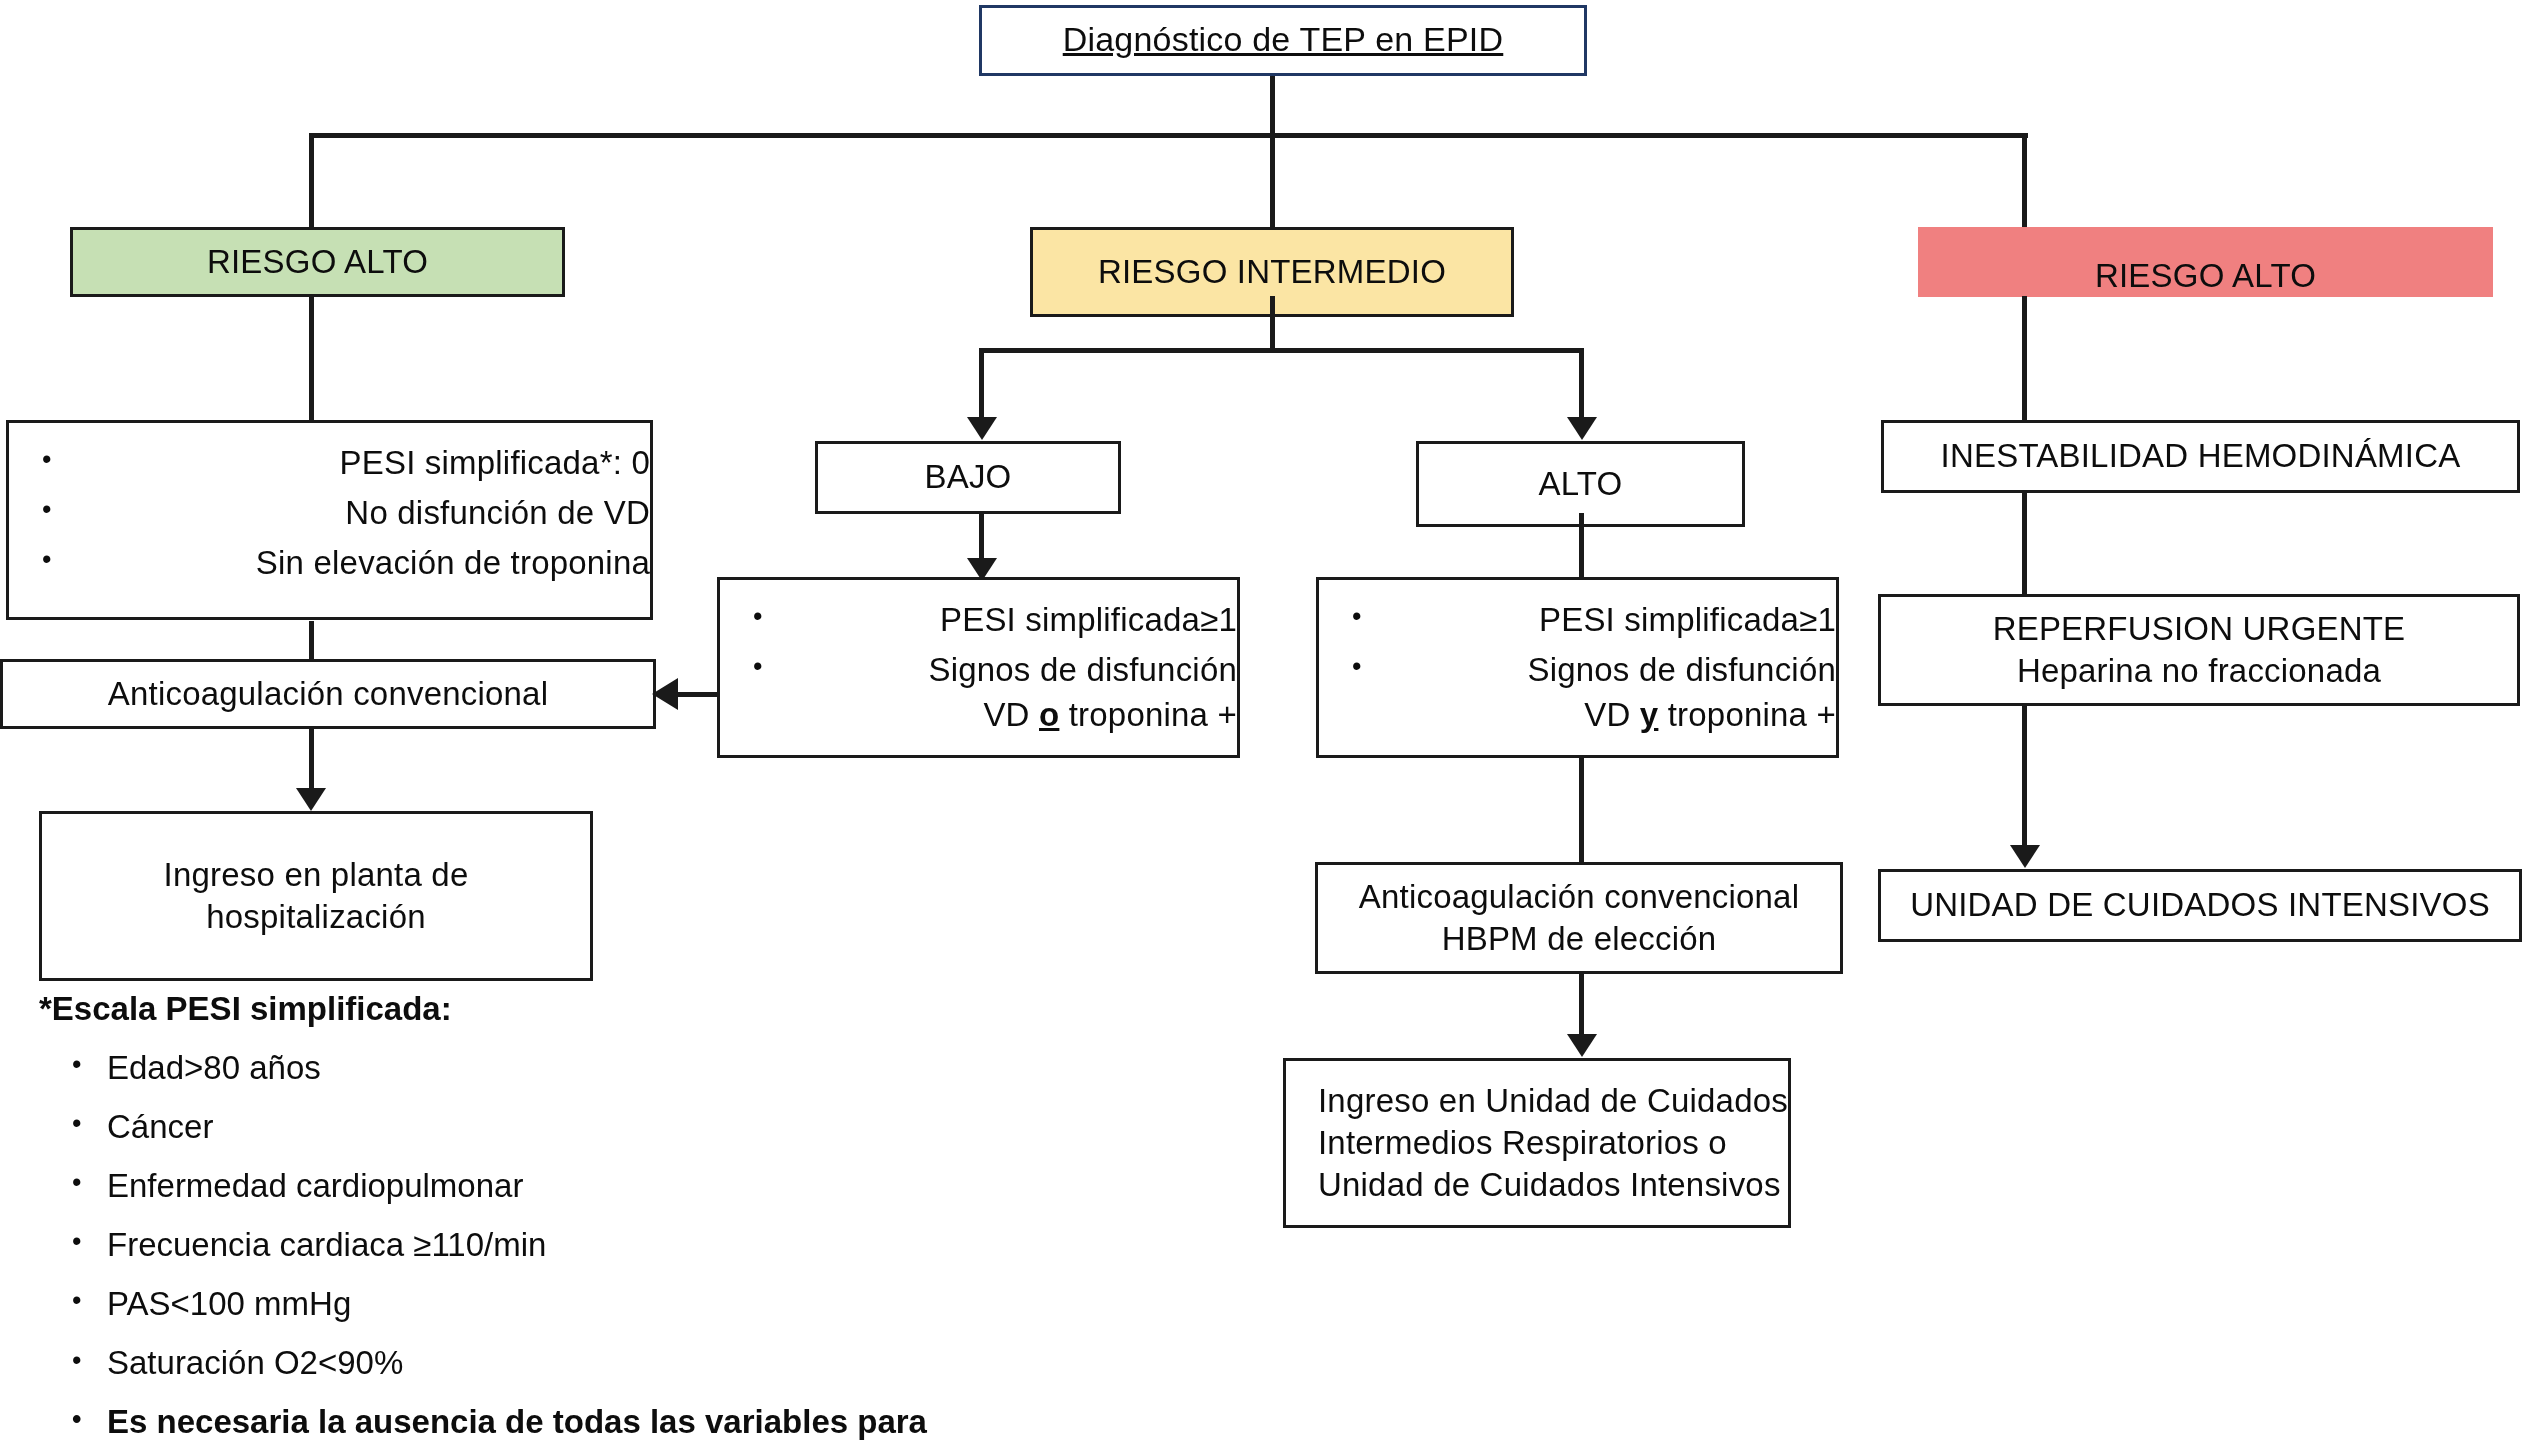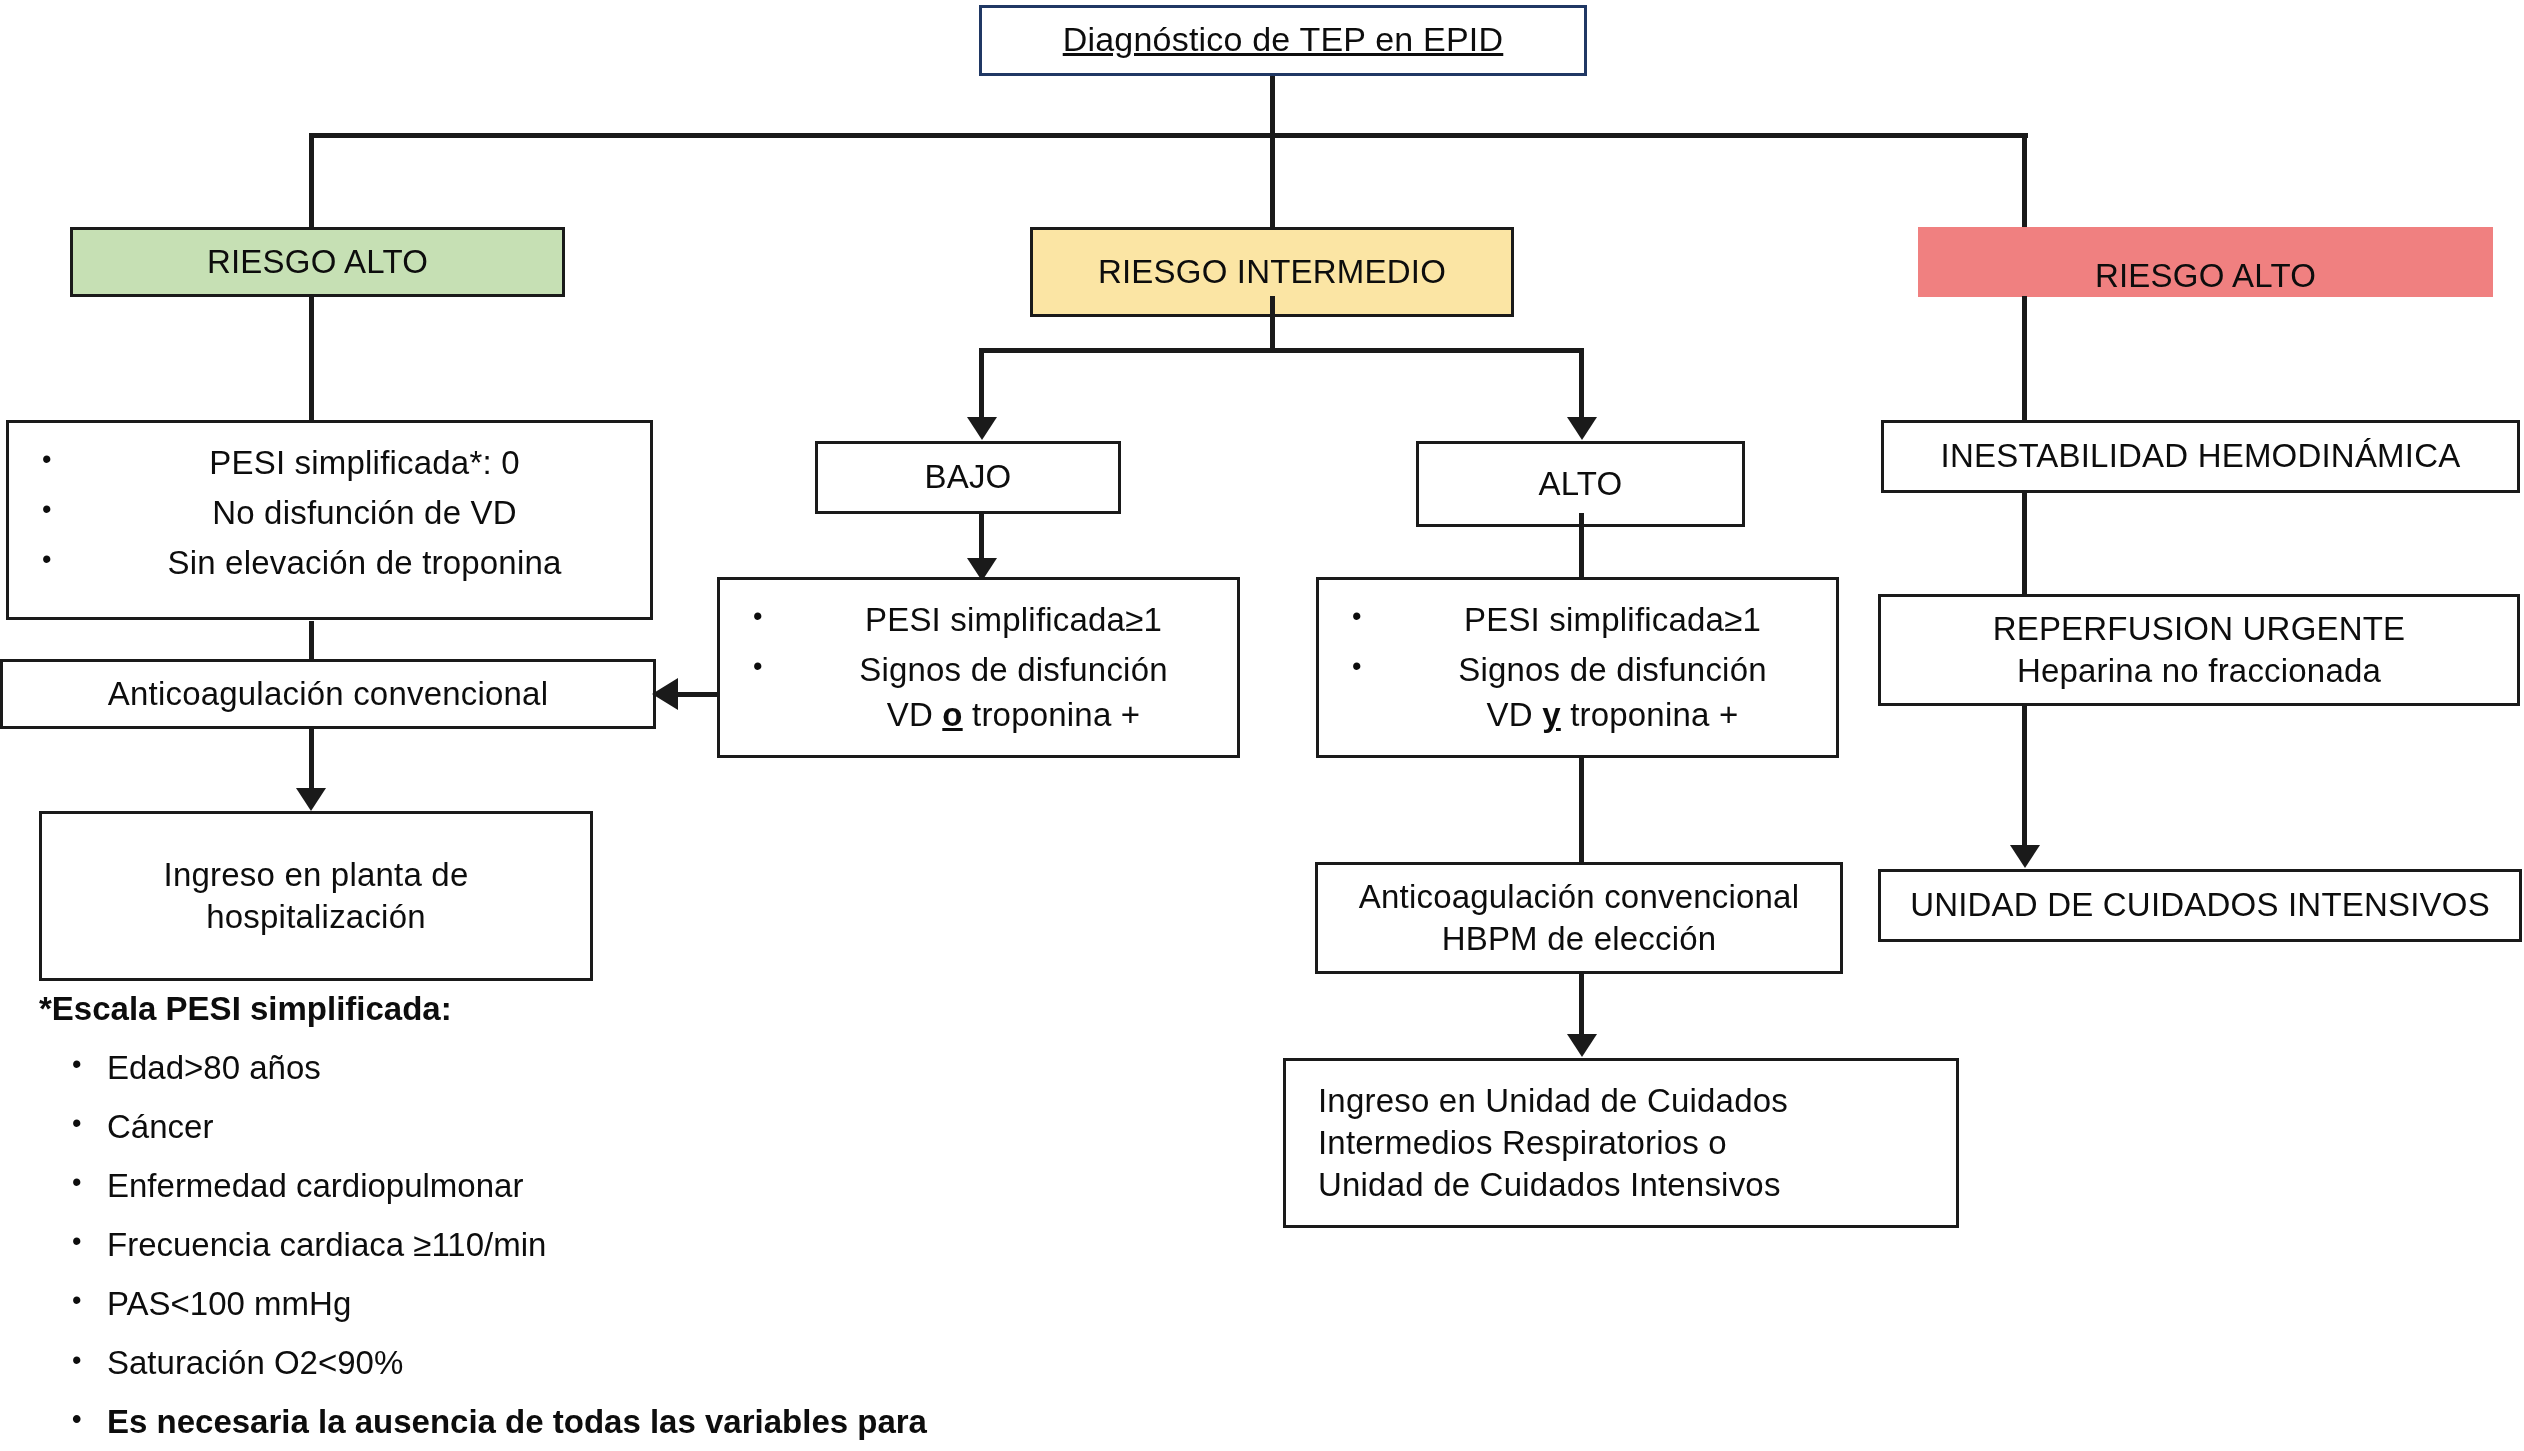--- a/index.html
+++ b/index.html
@@ -30,21 +30,21 @@
     letter-spacing:0.2px;
   }
   .node.noborder{border:none;align-items:flex-end;}
   .node-title{
     border:3px solid #203864;
     font-size:34px;
   }
   .node.bullets{
     display:block;
     padding:16.6px 0 0 0;
-    text-align:center;
+    text-align:right;
   }
   .node.leftpad{justify-content:flex-start;}
   .ul{
     list-style:none;
     margin:0;
     padding:0;
   }
   .ul li{
     position:relative;
     padding-left:70px;
@@ -182,21 +182,21 @@
   <div class="vline" style="left:1579px;top:758px;height:106px;"></div>
 
   <div class="node multiline" style="left:1315px;top:862px;width:528px;height:112px;">
     <span>Anticoagulación convencional
 HBPM de elección</span>
   </div>
 
   <div class="vline" style="left:1579px;top:974px;height:68px;"></div>
   <div class="arrow-down" style="left:1567px;top:1034px;"></div>
 
-  <div class="node multiline leftpad" style="left:1283px;top:1058px;width:676px;height:170px;padding-left:32px;text-align:left;">
+  <div class="node multiline leftpad" style="left:1283px;top:1058px;width:508px;height:170px;padding-left:32px;text-align:left;">
     <span>Ingreso en Unidad de Cuidados
 Intermedios Respiratorios o
 Unidad de Cuidados Intensivos</span>
   </div>
 
   <div class="vline" style="left:2022px;top:296px;height:127px;"></div>
 
   <div class="node" style="left:1881px;top:420px;width:639px;height:73px;">
     <span>INESTABILIDAD HEMODINÁMICA</span>
   </div>

